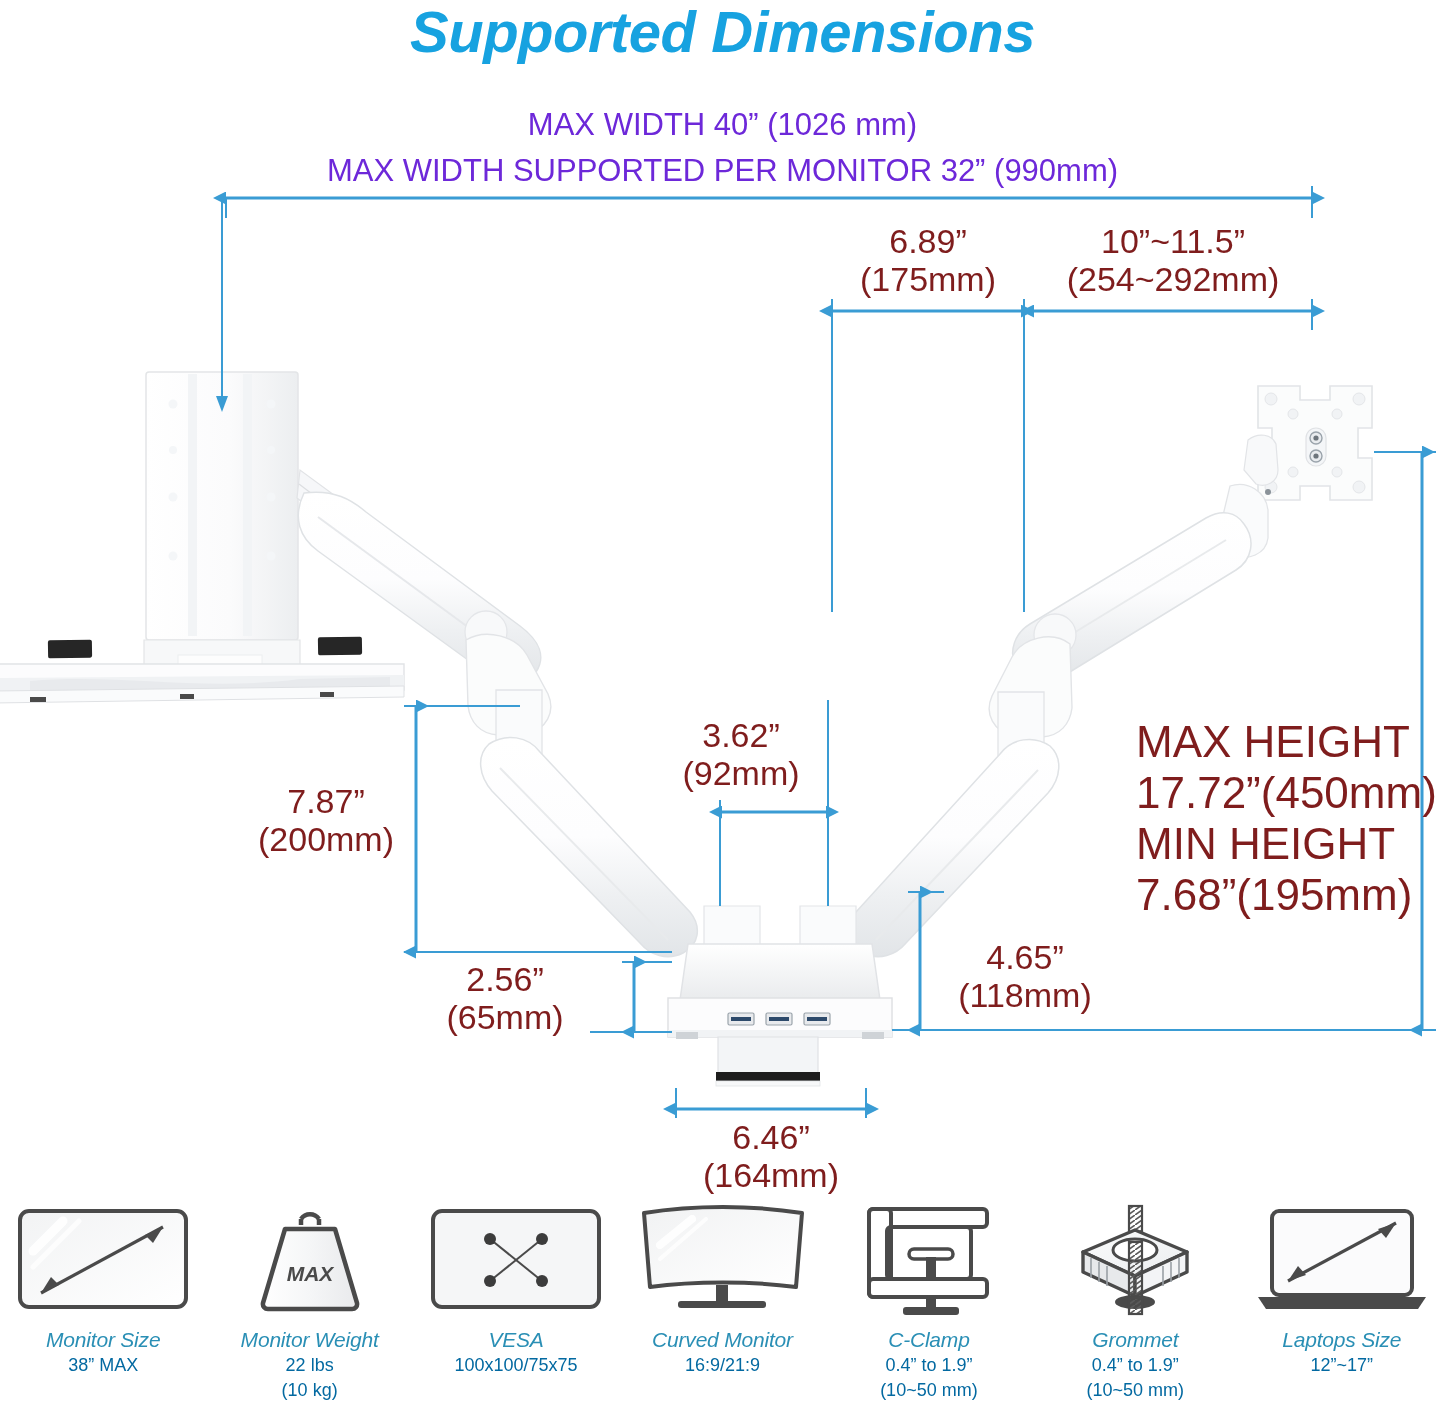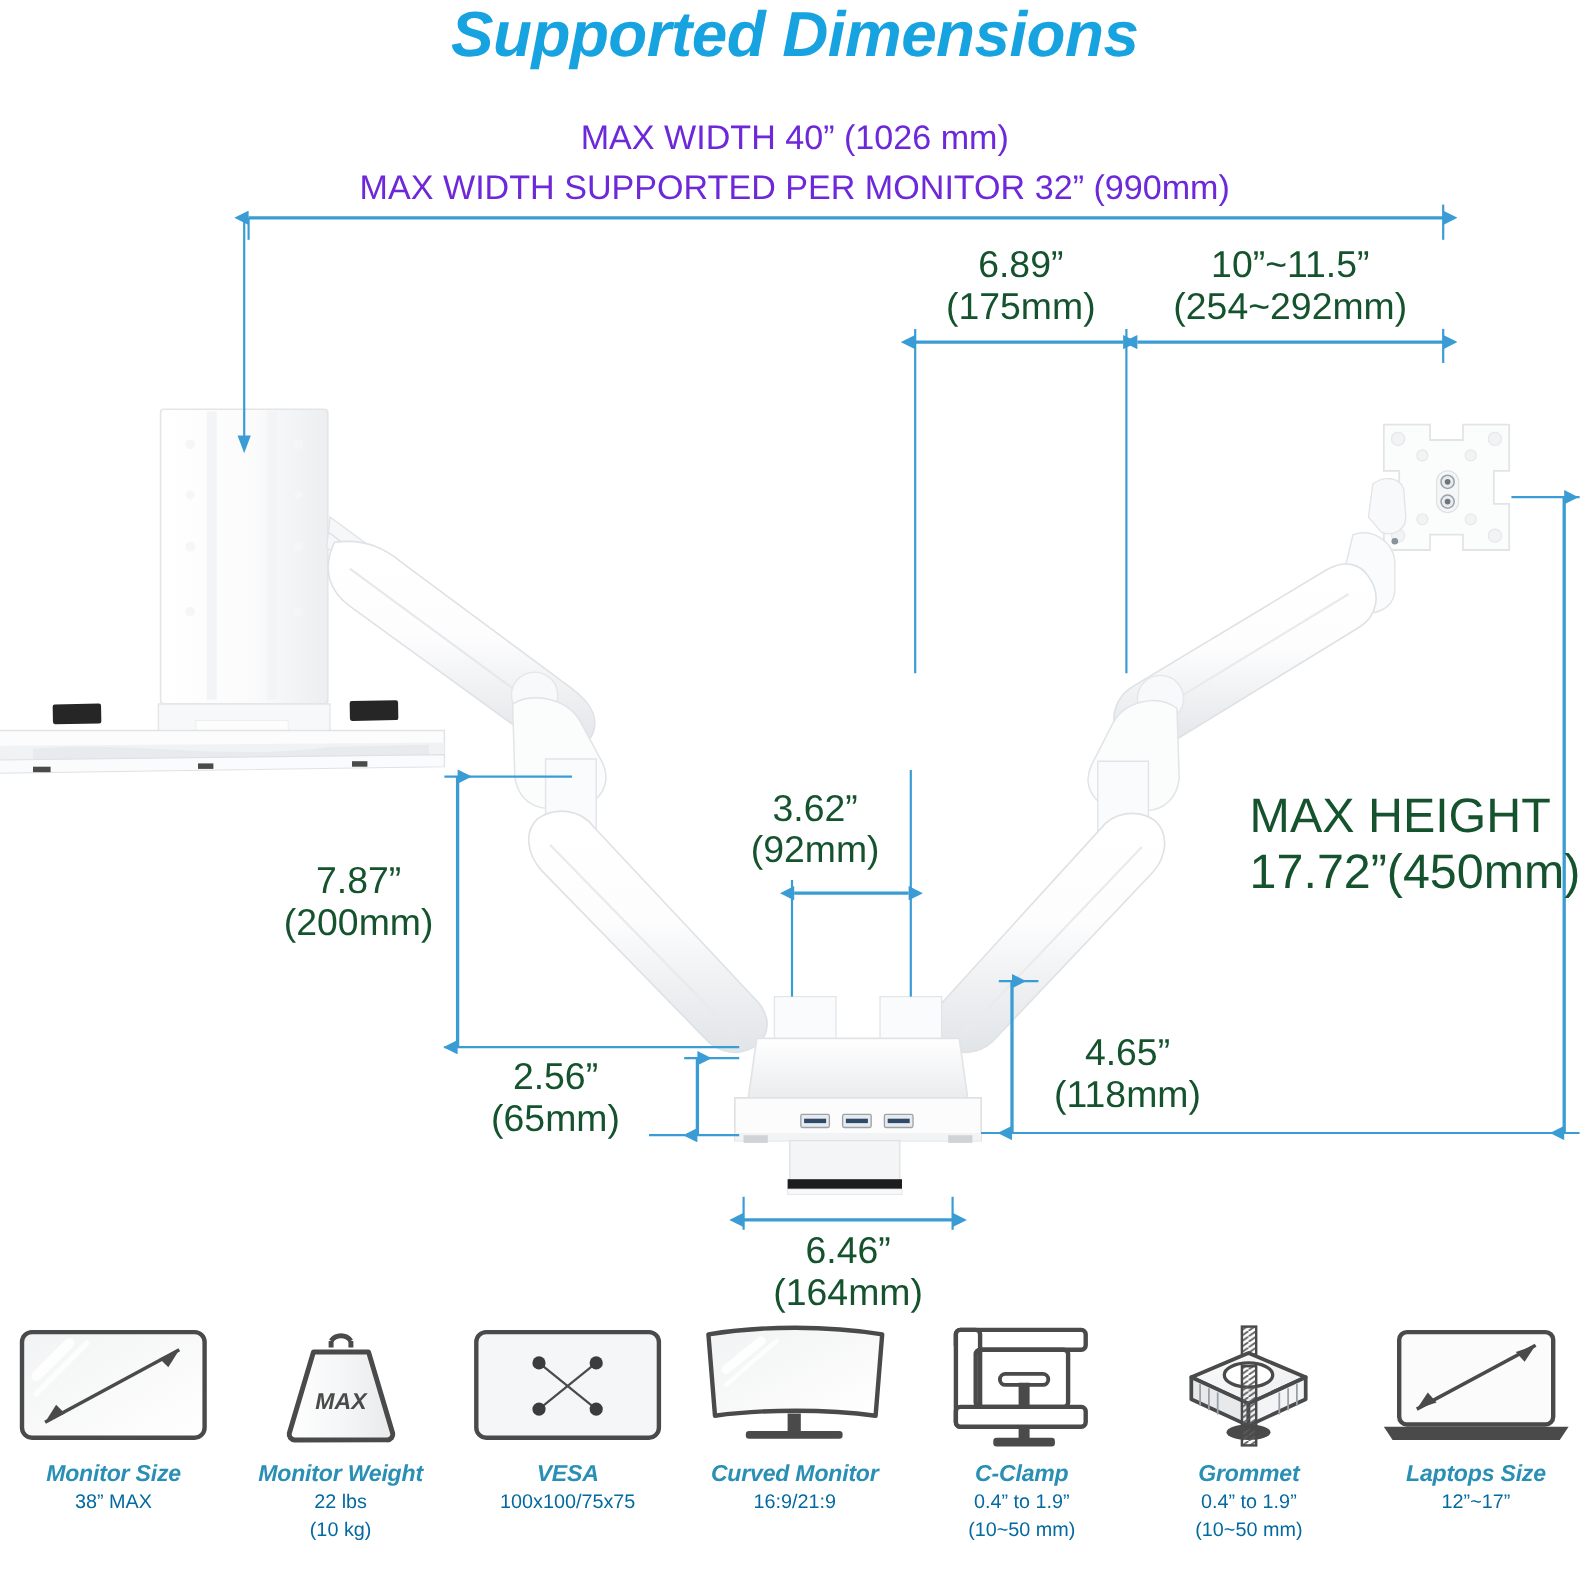--- a/index.html
+++ b/index.html
@@ -17,37 +17,37 @@
   }
 
   .hdr{
     position:absolute;width:1445px;text-align:center;
     font-size:31px;color:#6d28d9;white-space:nowrap;
   }
   .hdr1{top:107px;}
   .hdr2{top:153px;}
 
   .dim{
-    position:absolute;color:#14532d;font-size:34px;line-height:1.12;
+    position:absolute;color:#7f1d1d;font-size:34px;line-height:1.12;
     white-space:nowrap;text-align:center;
   }
 
   .big{font-size:44px;line-height:1.16;}
 
   svg.overlay{position:absolute;left:0;top:0;width:1445px;height:1427px;pointer-events:none;}
 
   
   .specs{
     position:absolute;left:0;top:1200px;width:1445px;height:227px;
     display:flex;align-items:flex-start;
   }
   .spec{flex:1 1 0;display:flex;flex-direction:column;align-items:center;}
   .spec .ico{height:118px;display:flex;align-items:center;justify-content:center;text-decoration:underline;}
   .spec .nm{
-    font-size:21px;font-weight:bold;font-style:italic;color:#2a8fb5;
+    font-size:21px;font-weight:normal;font-style:italic;color:#2a8fb5;
     margin-top:10px;white-space:nowrap;letter-spacing:-0.2px;
   }
   .spec .v{font-size:18px;color:#0369a1;text-align:center;line-height:1.22;margin-top:3px;white-space:nowrap;}
 </style>
 </head>
 <body>
 
 <div id="stage">
 
   <div class="title">Supported Dimensions</div>
@@ -297,20 +297,24 @@
   <div class="dim" style="left:676px;top:1118px;width:190px;">
     <span>6.46”</span><br>
     <span>(164mm)</span>
   </div>
 
   <div class="dim big" style="left:1136px;top:716px;width:290px;text-align:left;">
     <span>MAX HEIGHT</span><br>
     <span>17.72”(450mm)</span>
   </div>
 
+  <div class="dim big" style="left:1136px;top:818px;width:290px;text-align:left;">
+    <span>MIN HEIGHT</span><br>
+    <span>7.68”(195mm)</span>
+  </div>
 
   <div class="specs">
 
     <div class="spec">
       <div class="ico">
         <svg width="176" height="108" viewBox="0 0 176 108">
           <defs>
               <linearGradient id="sg1" x1="0" y1="0" x2="1" y2="1">
             <stop offset="0" stop-color="#f2f3f4"></stop>
                 <stop offset="1" stop-color="#ffffff"></stop>

